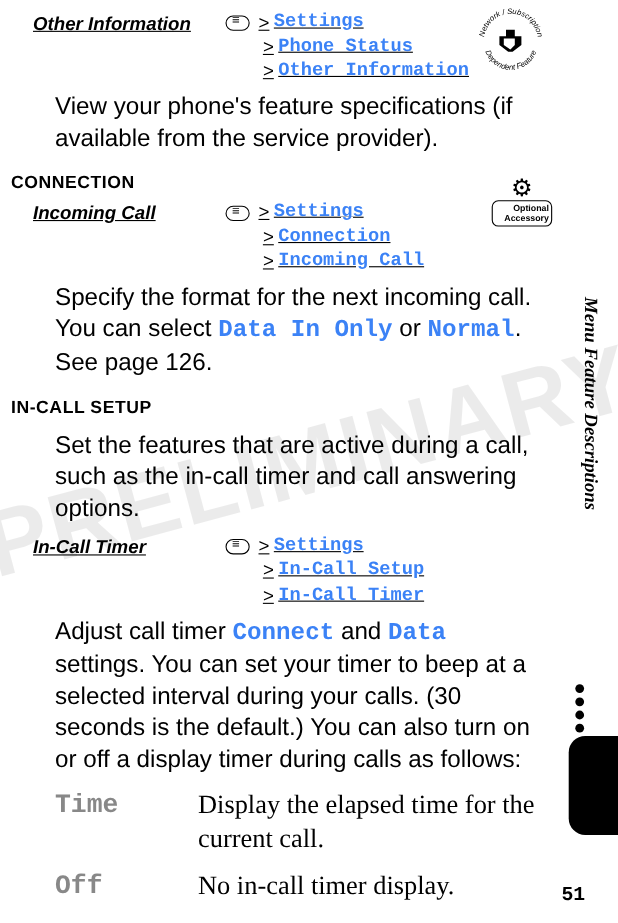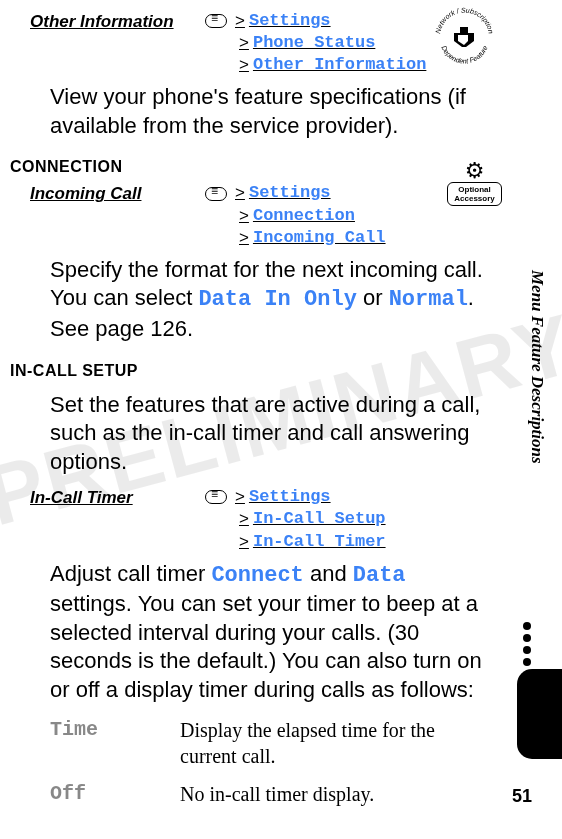--- a/index.html
+++ b/index.html
@@ -63,24 +63,25 @@
     }
     .thumb-block {
       width: 45px;
       height: 90px;
       background: black;
       border-top-left-radius: 15px;
       border-bottom-left-radius: 15px;
     }
     .page-number {
       position: absolute;
-      bottom: 32px;
+      bottom: 15px;
       right: 30px;
       font-weight: bold;
       font-size: 18px;
+      font-family: Liberation Mono, monospace;
     }
     .feature-row {
       display: flex;
       align-items: flex-start;
       margin-bottom: 2px;
       text-decoration: underline;
     }
     .feature-label {
       font-weight: bold;
       font-style: italic;
@@ -134,21 +135,21 @@
       font-variant: small-caps;
       margin: 8px 0 6px 0;
       letter-spacing: 0.5px;
     }
     .indent2 {
       padding-left: 30px;
     }
     .timer-row {
       display: flex;
       padding: 2px 10px 10px 40px;
-      font-size: 20px;
+      font-size: 24px;
       line-height: 1.3;
     }
     .timer-label {
       width: 130px;
       font-family: 'Courier New', monospace;
       font-weight: bold;
       color: #888;
     }
     .timer-desc {
       flex: 1;
@@ -183,21 +184,21 @@
       position: absolute;
       width: 65px;
       height: 65px;
     }
     .accessory-box {
       border: 1px solid black;
       border-radius: 6px;
       padding: 2px;
       font-size: 8px;
       font-weight: bold;
-      text-align: center;
+      text-align: right;
       width: 55px;
     }
     .accessory-gear {
       text-align: center;
       font-size: 22px;
       line-height: 1;
     }
   </style>
 </head>
 <body>

